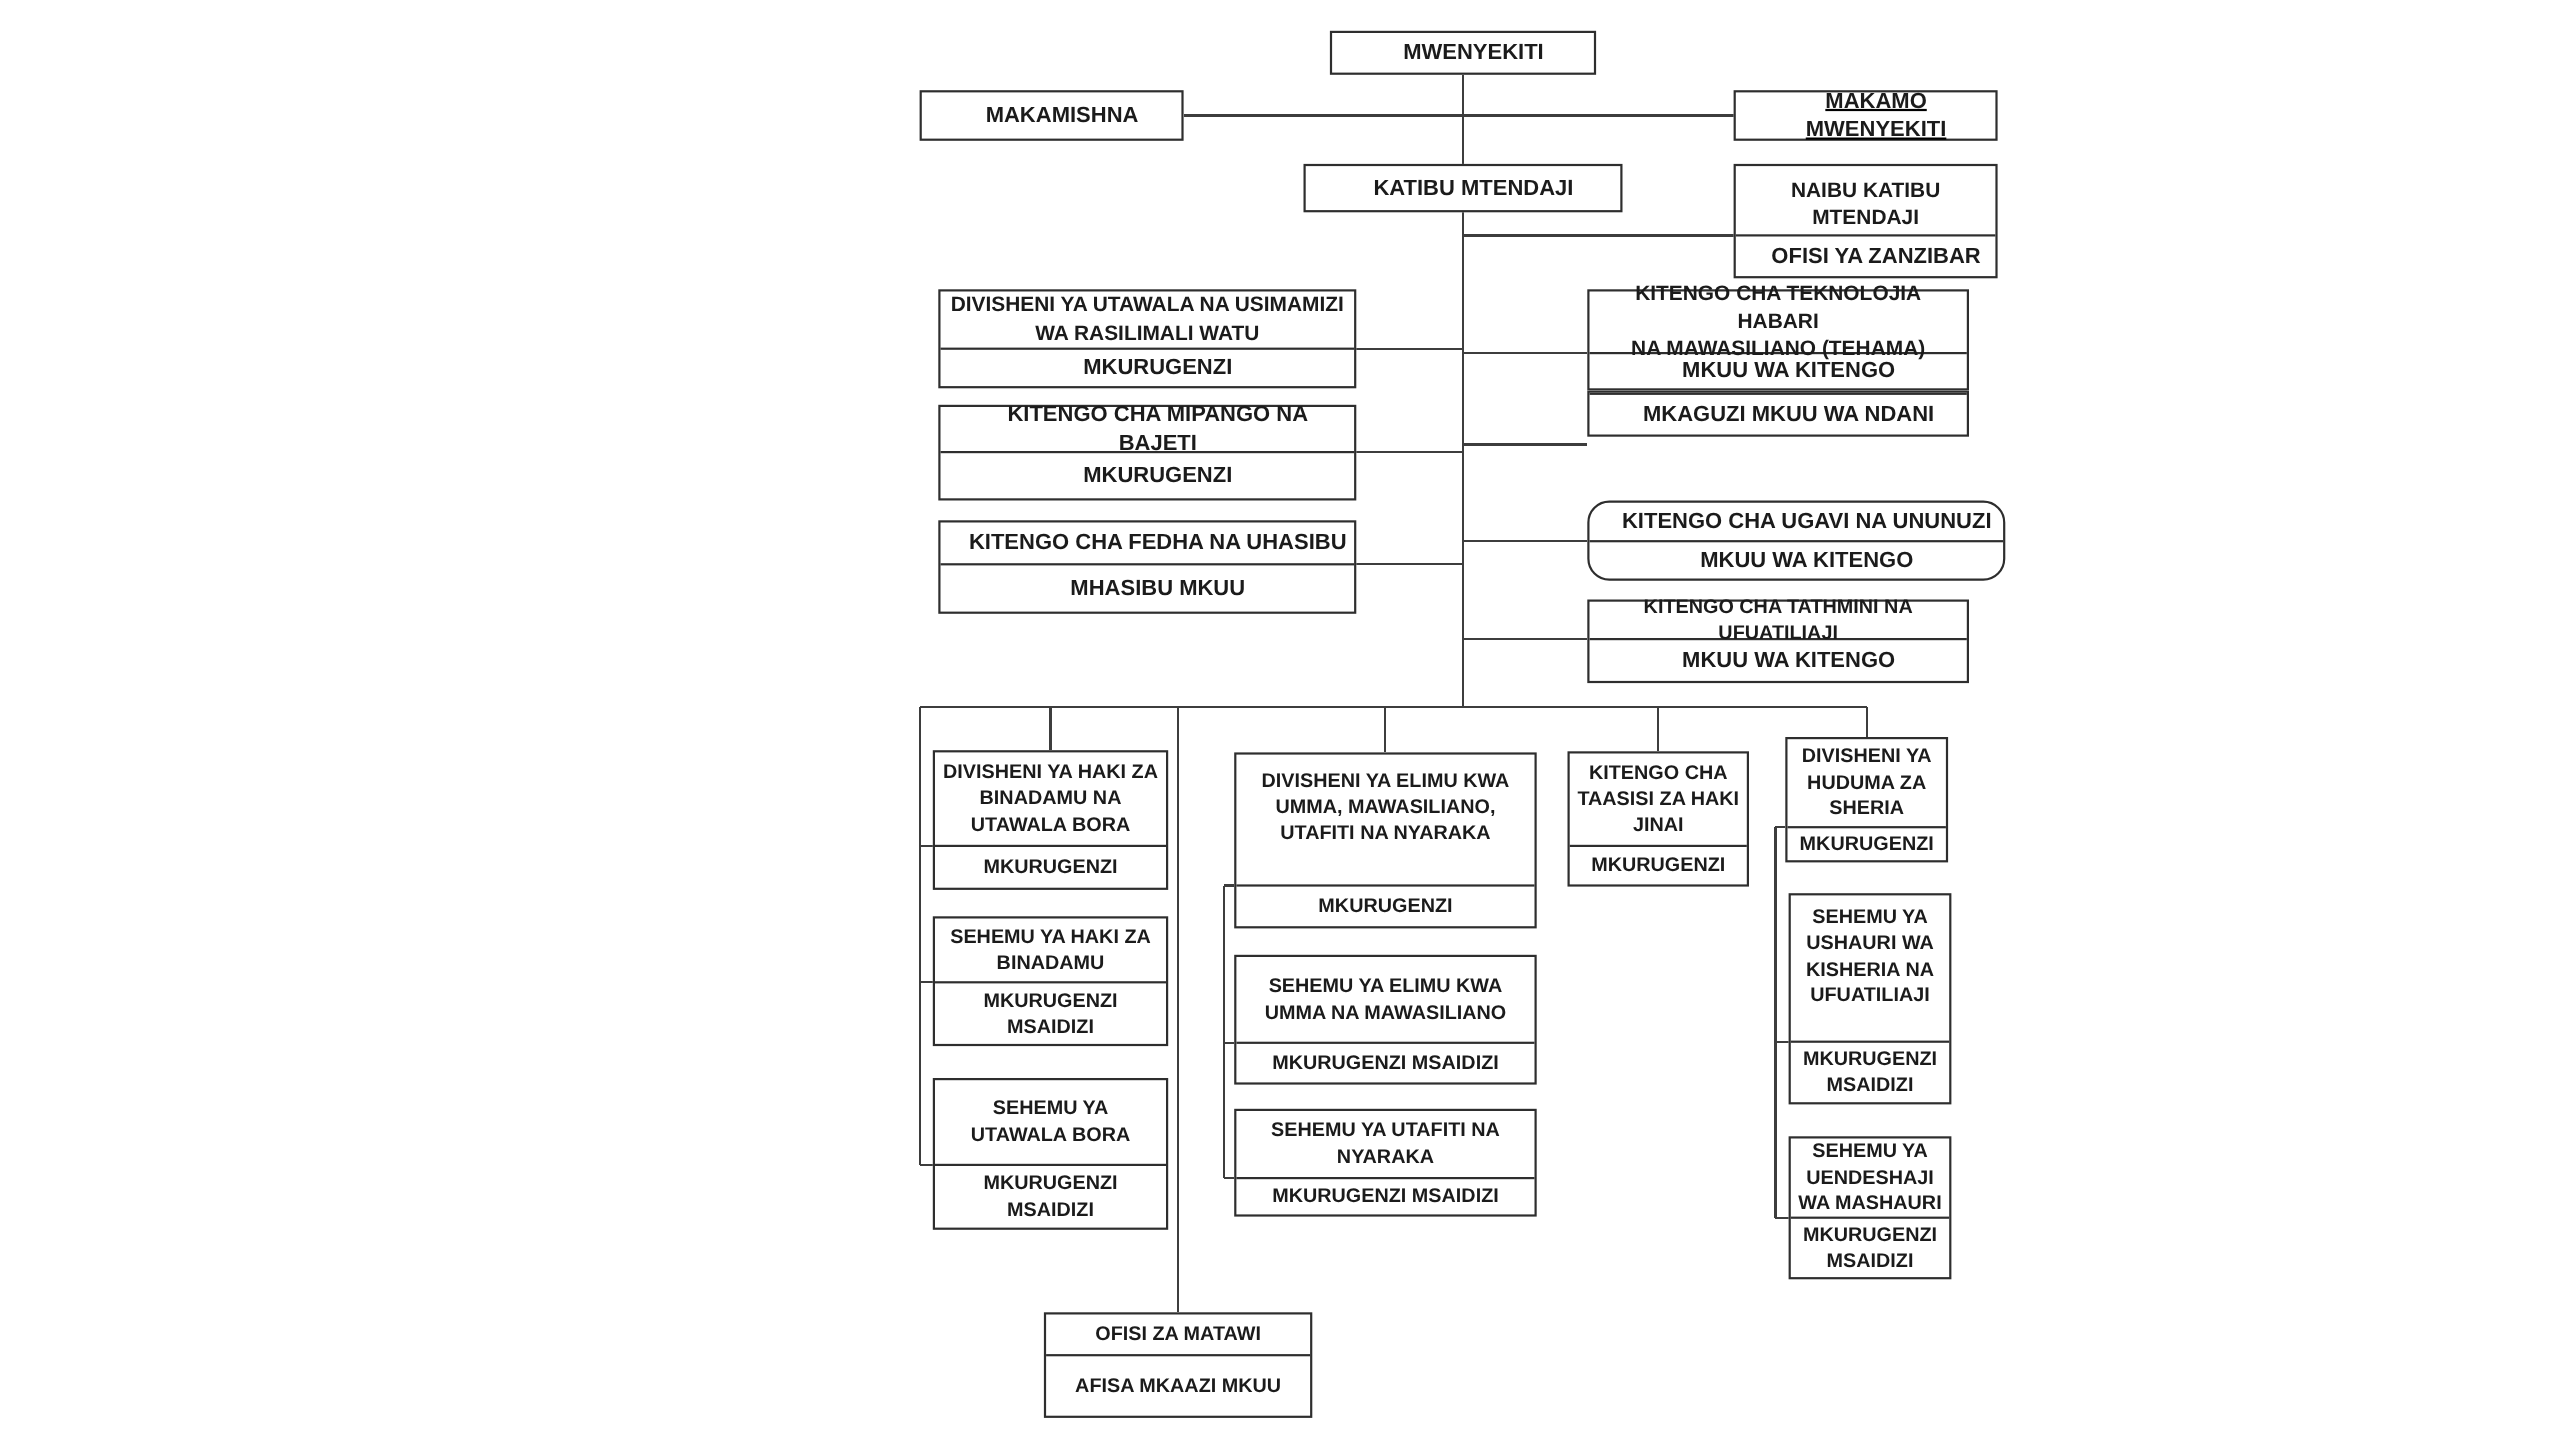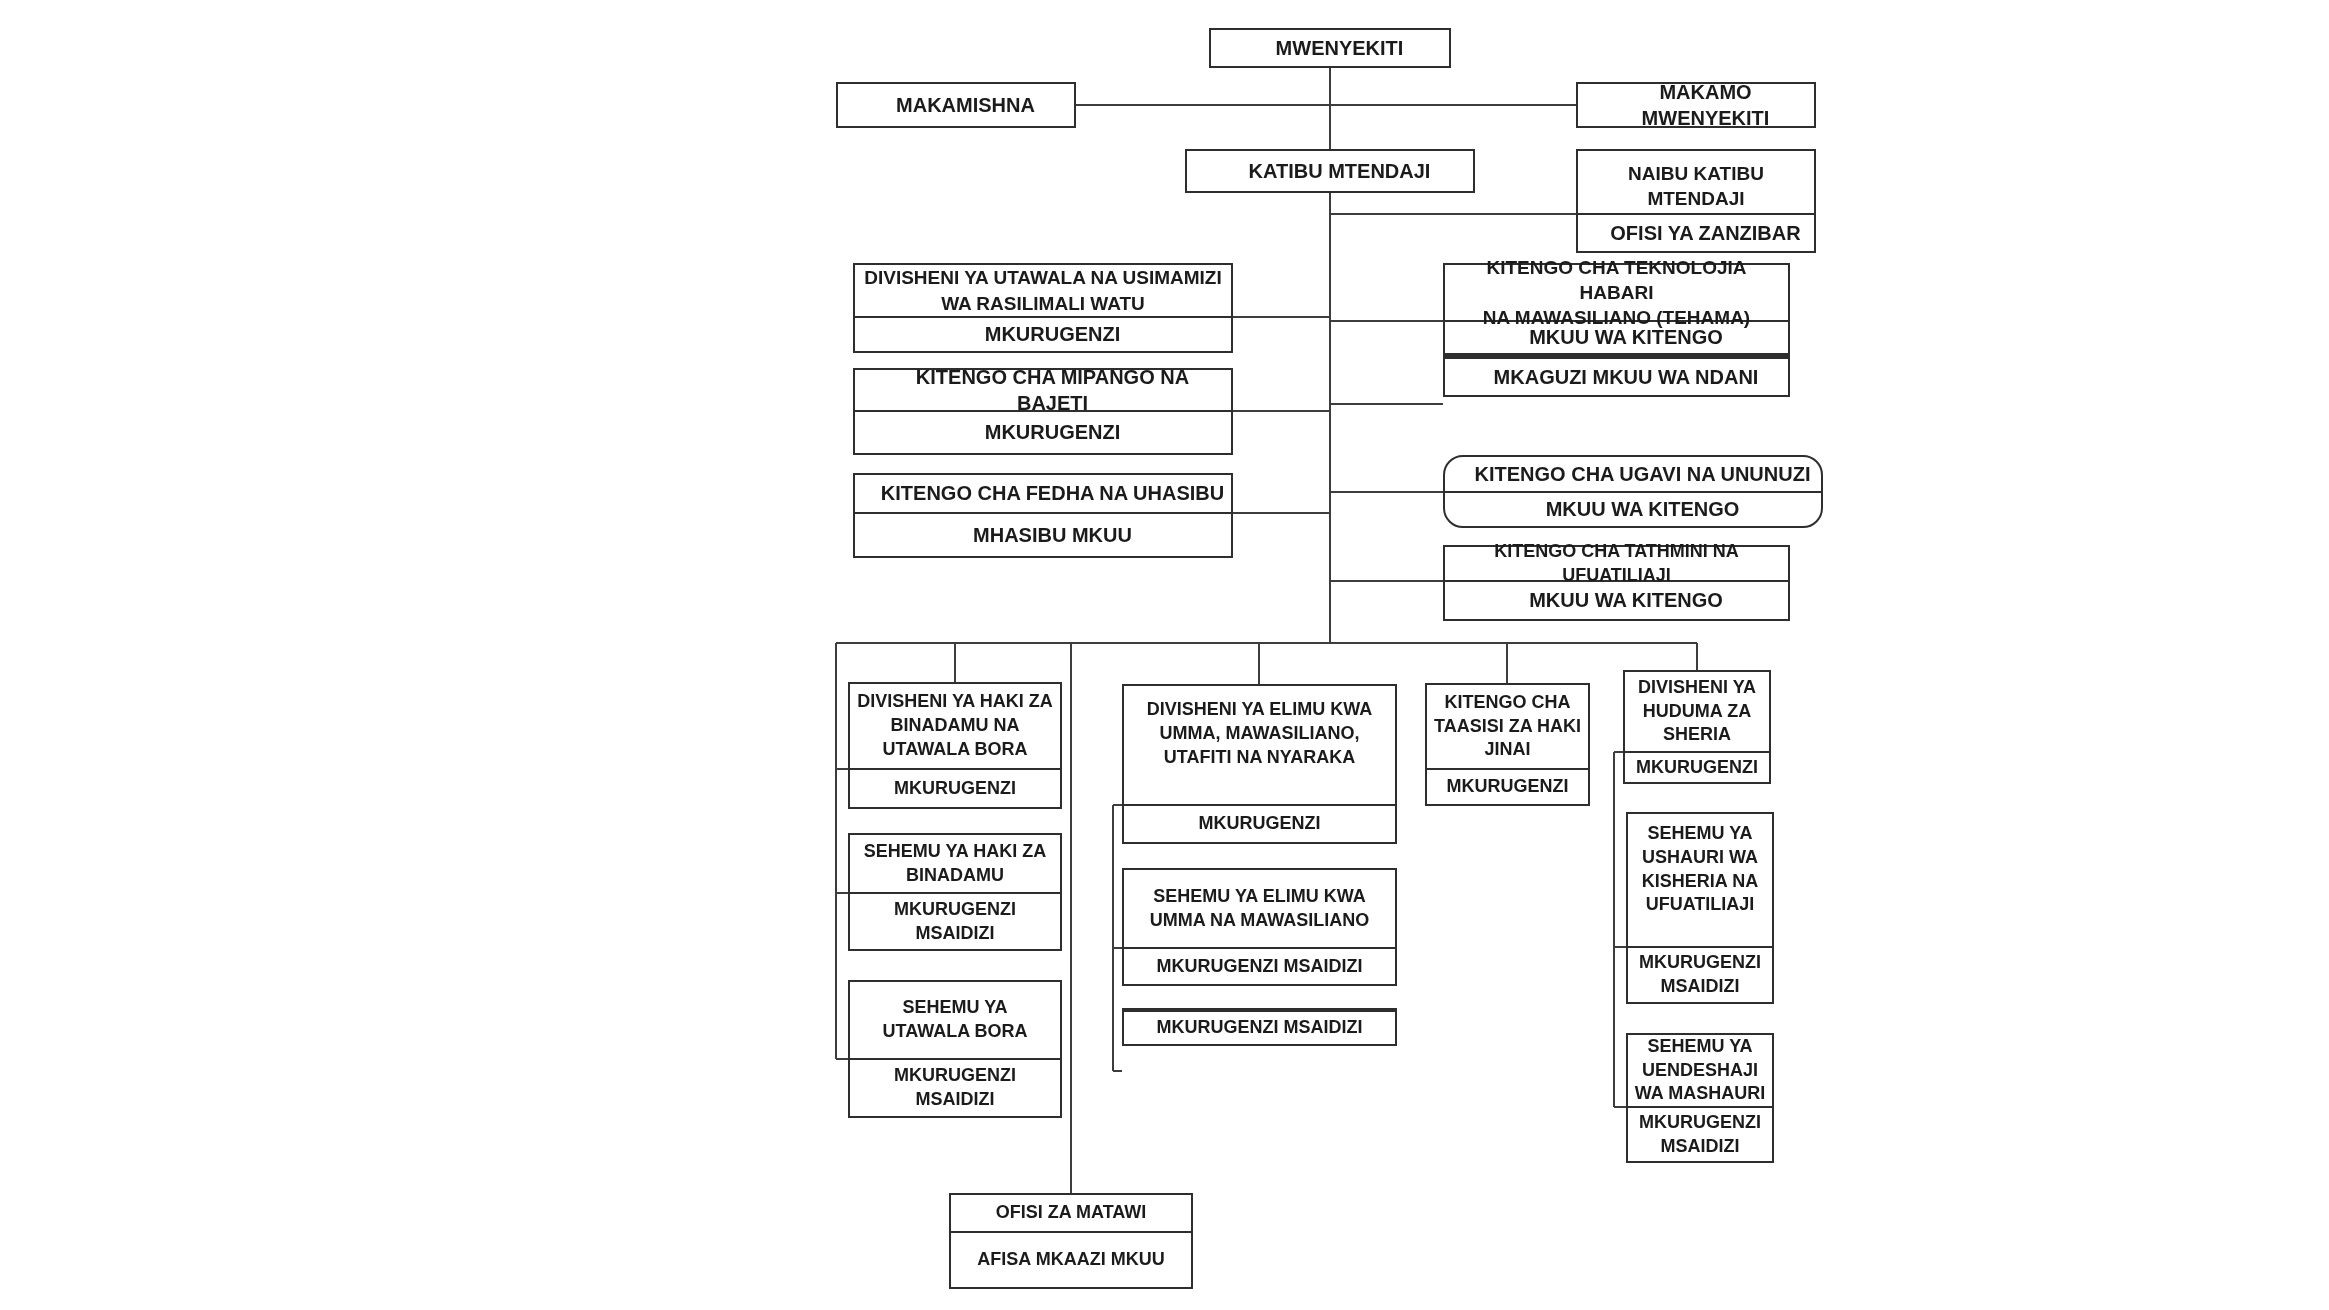--- a/index.html
+++ b/index.html
@@ -39,21 +39,21 @@
   </svg>
 
   <div class="n" style="left:1209px;top:28px;width:242px;">
     <div class="c f20" style="height:36px">MWENYEKITI</div>
   </div>
 
   <div class="n" style="left:836px;top:82px;width:240px;">
     <div class="c f20" style="height:42px">MAKAMISHNA</div>
   </div>
 
-  <div class="n" style="left:1576px;top:82px;width:240px;">
+  <div class="n" style="left:1576px;top:82px;width:240px;text-decoration:underline;">
     <div class="c f20" style="height:42px">MAKAMO MWENYEKITI</div>
   </div>
 
   <div class="n" style="left:1576px;top:149px;width:240px;">
     <div class="c t f19" style="height:62px;padding-top:10px">NAIBU KATIBU MTENDAJI</div>
     <div class="c r f20" style="height:38px">OFISI YA ZANZIBAR</div>
   </div>
 
   <div class="n" style="left:1185px;top:149px;width:290px;">
     <div class="c f20" style="height:40px">KATIBU MTENDAJI</div>
@@ -123,20 +123,22 @@
     <div class="c r f18" style="height:38px">MKURUGENZI</div>
   </div>
 
   <div class="n" style="left:1122px;top:868px;width:275px;">
     <div class="c f18" style="height:77px">SEHEMU YA ELIMU KWA
 UMMA NA MAWASILIANO</div>
     <div class="c r f18" style="height:37px">MKURUGENZI MSAIDIZI</div>
   </div>
 
   <div class="n" style="left:1122px;top:1008px;width:275px;">
+    <div class="c f18" style="height:60px">SEHEMU YA UTAFITI NA
+NYARAKA</div>
     <div class="c r f18" style="height:34px">MKURUGENZI MSAIDIZI</div>
   </div>
 
   <div class="n" style="left:1425px;top:683px;width:165px;">
     <div class="c f18" style="height:83px">KITENGO CHA
 TAASISI ZA HAKI
 JINAI</div>
     <div class="c r f18" style="height:36px">MKURUGENZI</div>
   </div>
 

